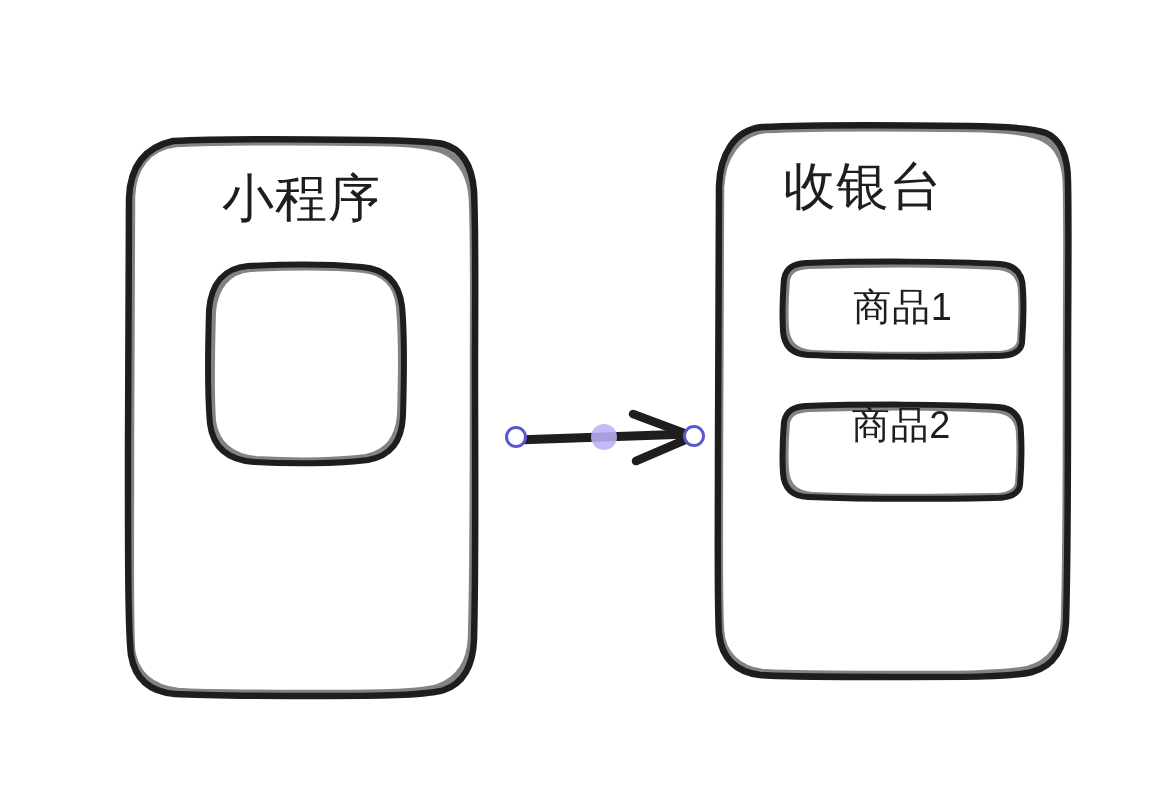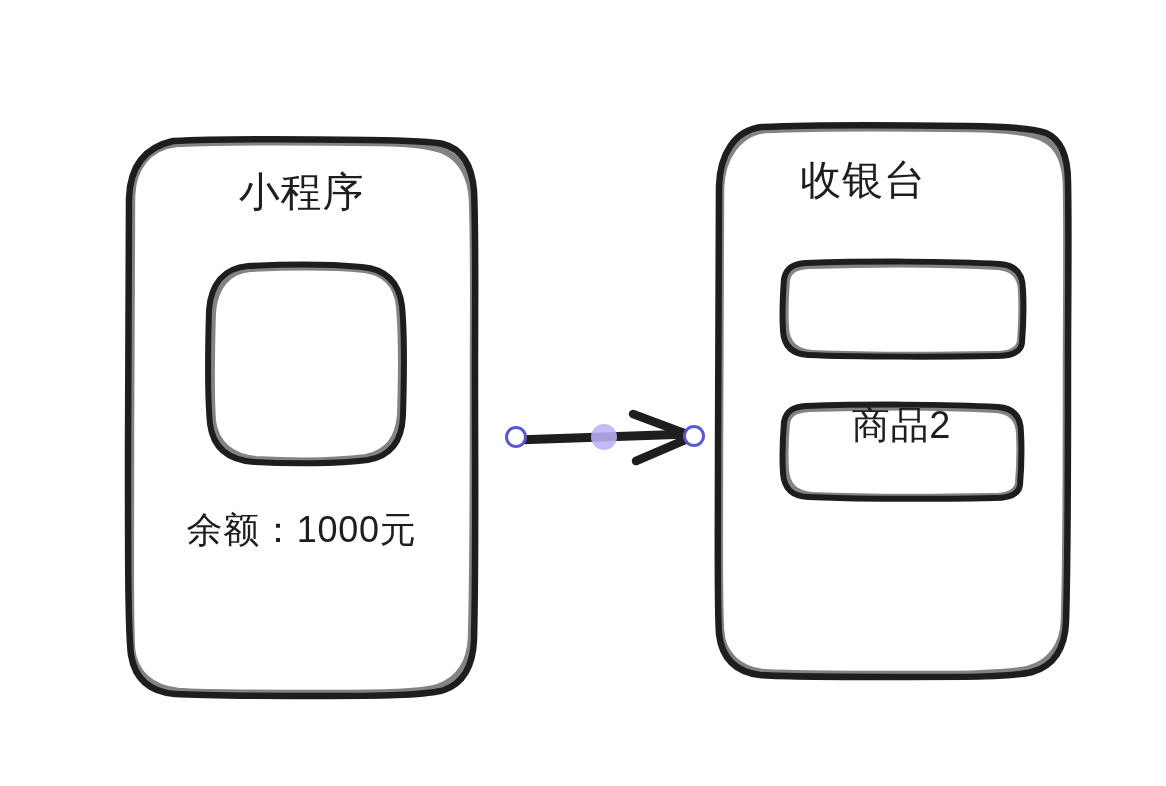--- a/index.html
+++ b/index.html
@@ -27,21 +27,21 @@
     position: absolute;
     color: #1e1e1e;
     font-family: "Liberation Sans", "DejaVu Sans", sans-serif;
     text-align: center;
     white-space: nowrap;
     letter-spacing: 0.02em;
     line-height: 1;
     user-select: none;
   }
   .panel-title {
-    font-size: 41px;
+    font-size: 52px;
     font-weight: 500;
   }
   .inner-label {
     font-size: 41px;
     font-weight: 500;
   }
   .item-label {
     font-size: 38px;
     font-weight: 500;
   }
@@ -215,24 +215,24 @@
       <g stroke-width="8.5" stroke-linecap="round">
         <path d="M633 414 L 692 436"></path>
         <path d="M636 461 L 692 437"></path>
       </g>
     </g>
   </svg>
 
   <div class="label panel-title" id="title-left">小程序</div>
 
 
-  <div class="label amount-label" id="balance-label">余额：1000元</div>
 
   <div class="label panel-title" id="title-right">收银台</div>
 
+  <div class="label item-label" id="item1-label">商品1</div>
 
   <div class="label item-label" id="item2-label">商品2</div>
 
 
   <div class="handle handle-endpoint" id="handle-start"></div>
 
   <div class="handle handle-midpoint" id="handle-mid"></div>
 
   <div class="handle handle-endpoint" id="handle-end"></div>
 

